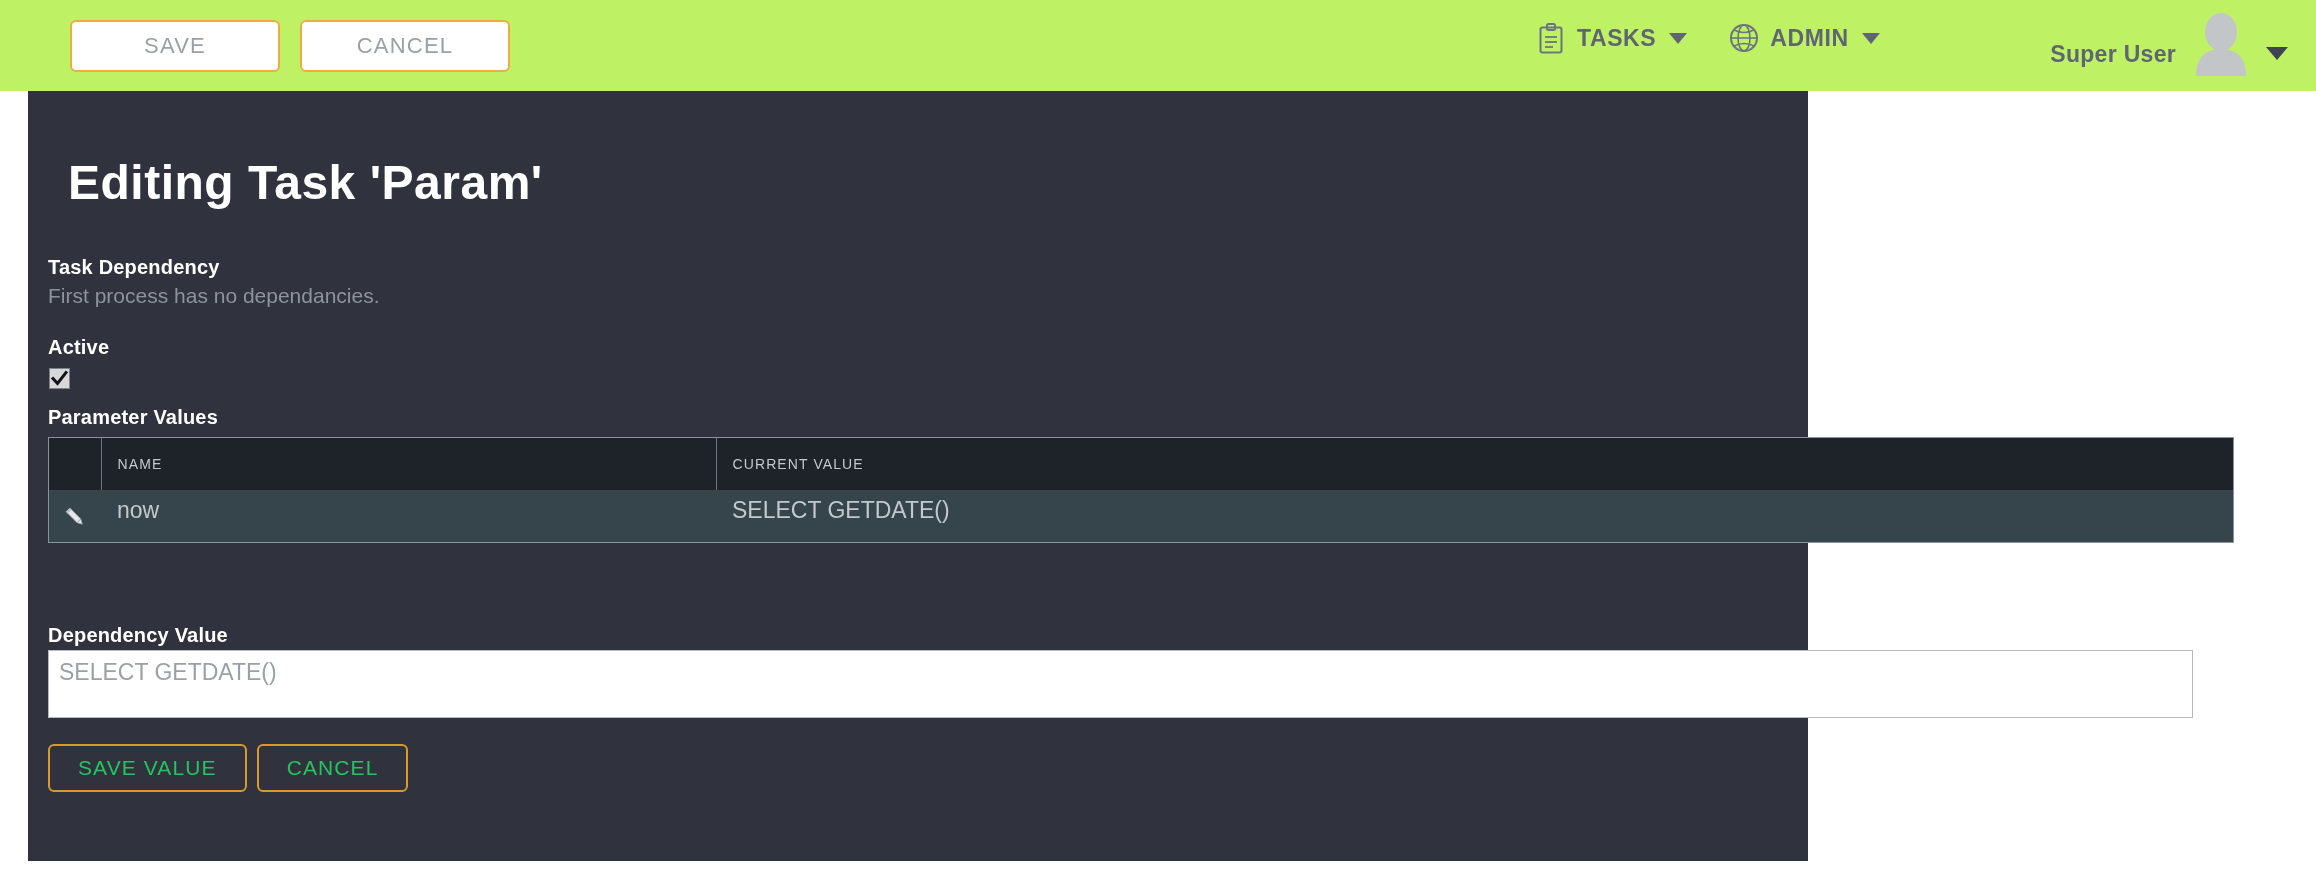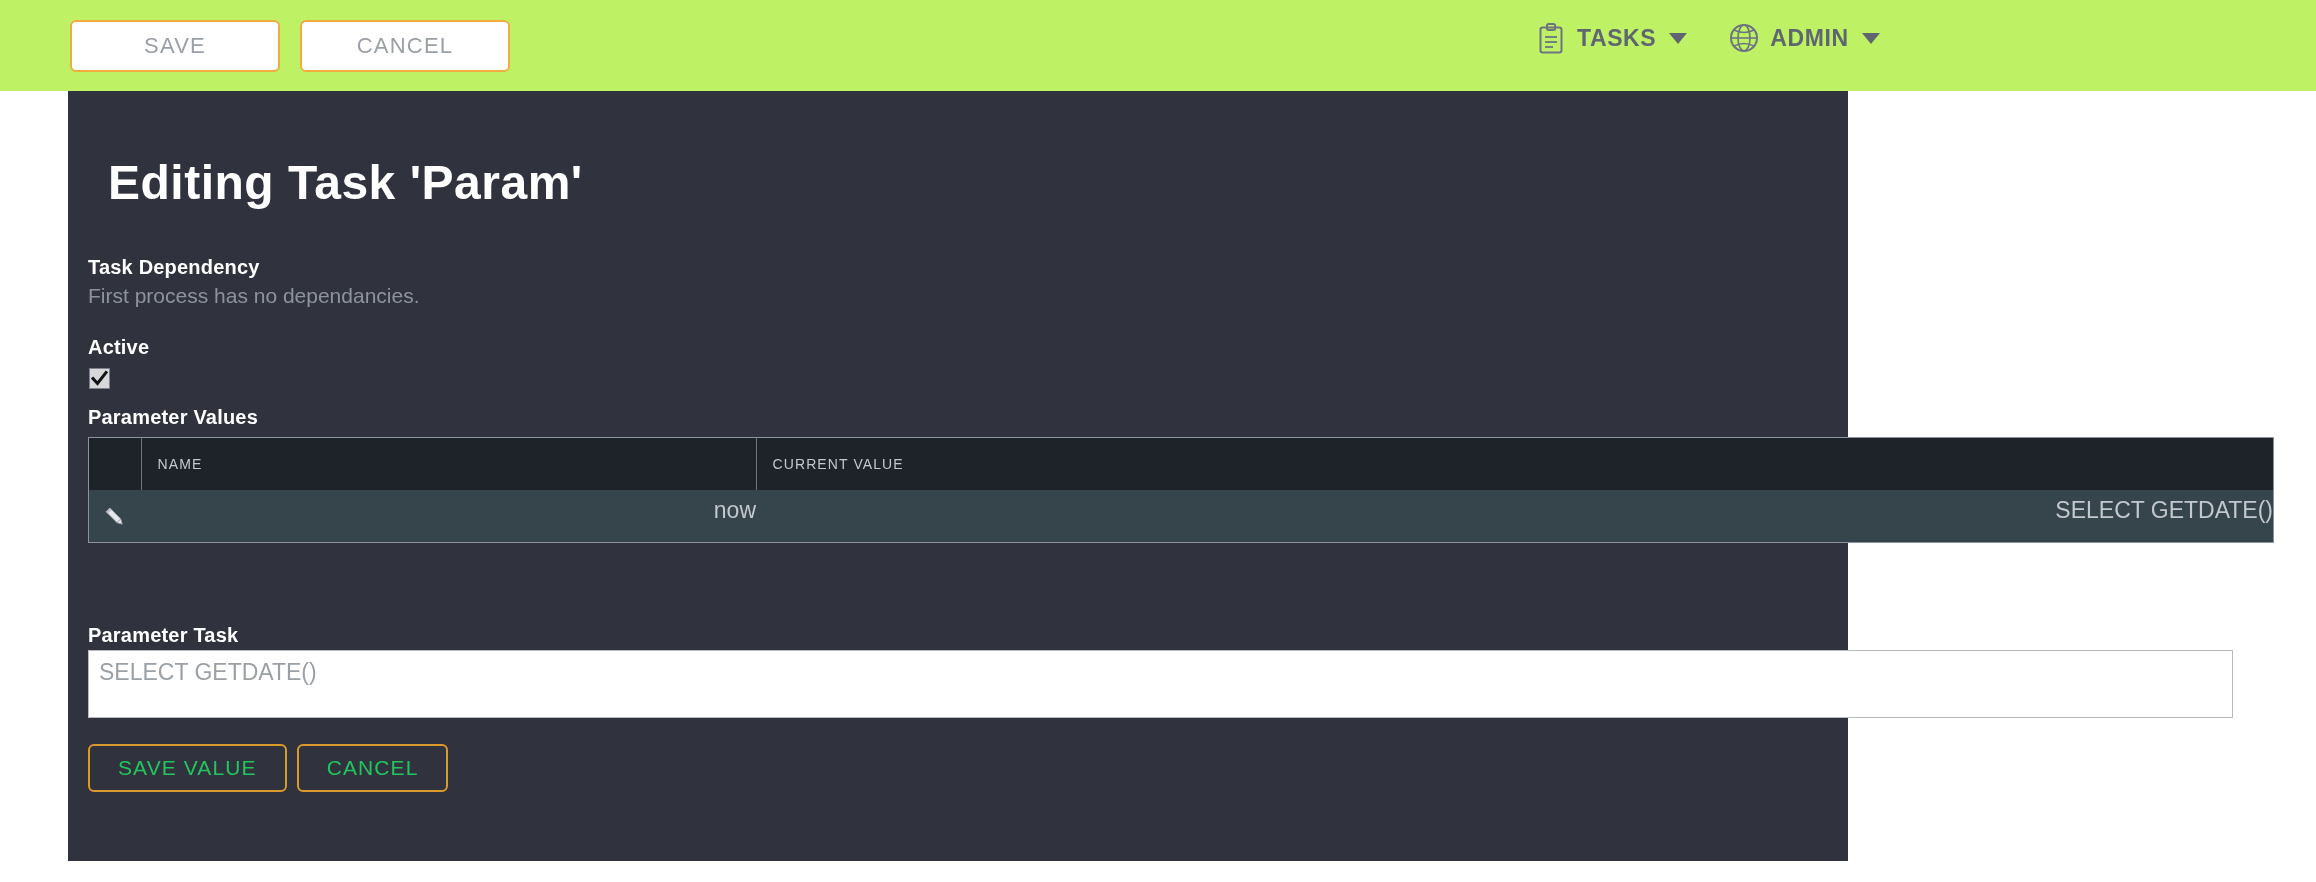--- a/index.html
+++ b/index.html
@@ -123,21 +123,20 @@
 
   
   .panel {
     position: absolute;
     left: 28px;
     top: 91px;
     width: 1780px;
     height: 770px;
     background: #30333d;
     box-sizing: border-box;
-    margin-left: 40px;
   }
 
   .page-title {
     position: absolute;
     left: 40px;
     top: 32px;
     color: #ffffff;
     font-size: 48px;
     font-weight: bold;
     letter-spacing: 0.5px;
@@ -217,21 +216,20 @@
 
   .ptable tbody tr { background: #36454c; }
   .ptable td {
     height: 52px;
     color: #c3c8ce;
     font-size: 23px;
     font-weight: 400;
     padding: 0 0 12px 16px;
     box-sizing: border-box;
     vertical-align: middle;
-    text-align: right;
   }
   .ptable td.col-icon { width: 52px; padding: 0; text-align: center; }
   .pencil { display: inline-block; vertical-align: middle; }
 
   
   .row-value-label { position: absolute; left: 0; top: 368px; }
 
   .value-input {
     position: absolute;
     left: 0;
@@ -312,20 +310,30 @@
           <path d="M5 7 Q15 12 25 7" fill="none" stroke="#6d7480" stroke-width="1.4"></path>
           <path d="M5 23 Q15 18 25 23" fill="none" stroke="#6d7480" stroke-width="1.4"></path>
         </svg>
       </span>
       <span>ADMIN</span>
       <span class="caret-down"></span>
     </div>
 
   </div>
 
+  <div class="topbar-user">
+    <span class="user-name">Super User</span>
+    <span>
+      <svg class="avatar" viewBox="0 0 58 66">
+        <ellipse cx="29" cy="22" rx="16" ry="19" fill="#c3c6c9"></ellipse>
+        <path d="M4 66 C4 46 15 39 29 39 C43 39 54 46 54 66 Z" fill="#c3c6c9"></path>
+      </svg>
+    </span>
+    <span class="user-caret"></span>
+  </div>
 
 </div>
 
 <div class="panel">
 
   <h1 class="page-title">Editing Task 'Param'</h1>
 
   <div class="form-area">
 
     <div class="field-label row-dependency-label">Task Dependency</div>
@@ -363,21 +371,21 @@
                 </svg>
               </span>
             </td>
             <td>now</td>
             <td>SELECT GETDATE()</td>
           </tr>
         </tbody>
       </table>
     </div>
 
-    <div class="field-label row-value-label">Parameter Task</div>
+    <div class="field-label row-value-label">Dependency Value</div>
 
     <textarea class="value-input" placeholder="SELECT GETDATE()" style=""></textarea>
 
     <div class="bottom-buttons">
       <button class="btn-dark">SAVE VALUE</button>
       <button class="btn-dark">CANCEL</button>
     </div>
 
   </div>
 </div>

